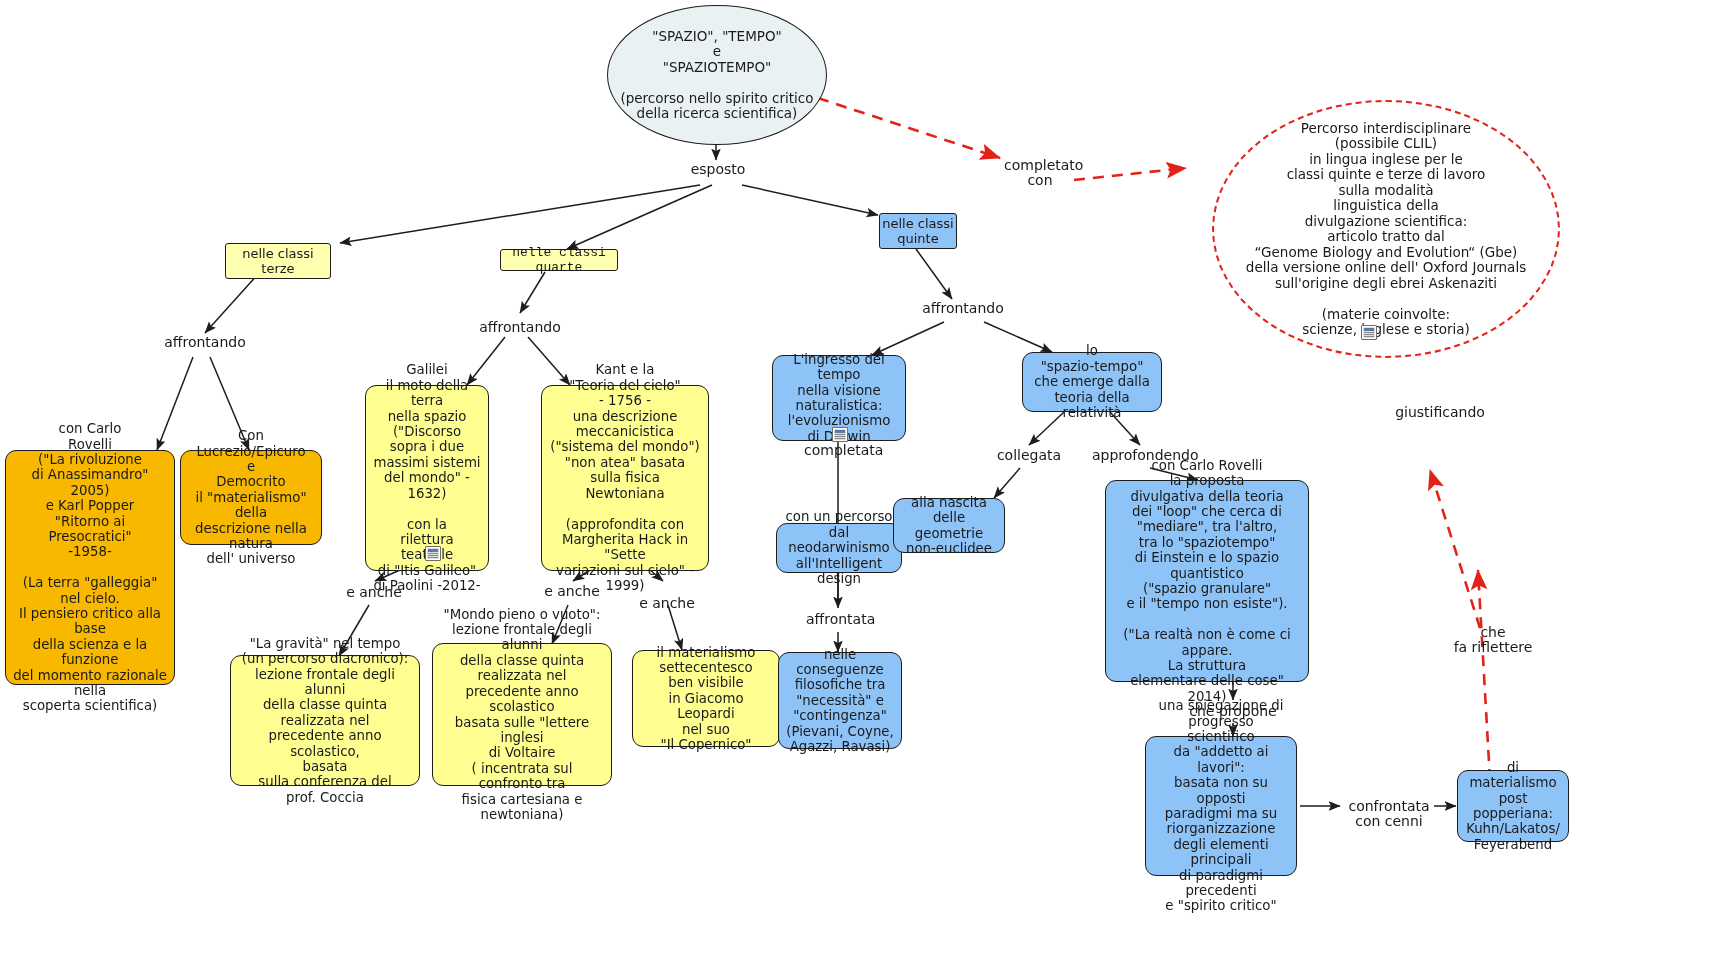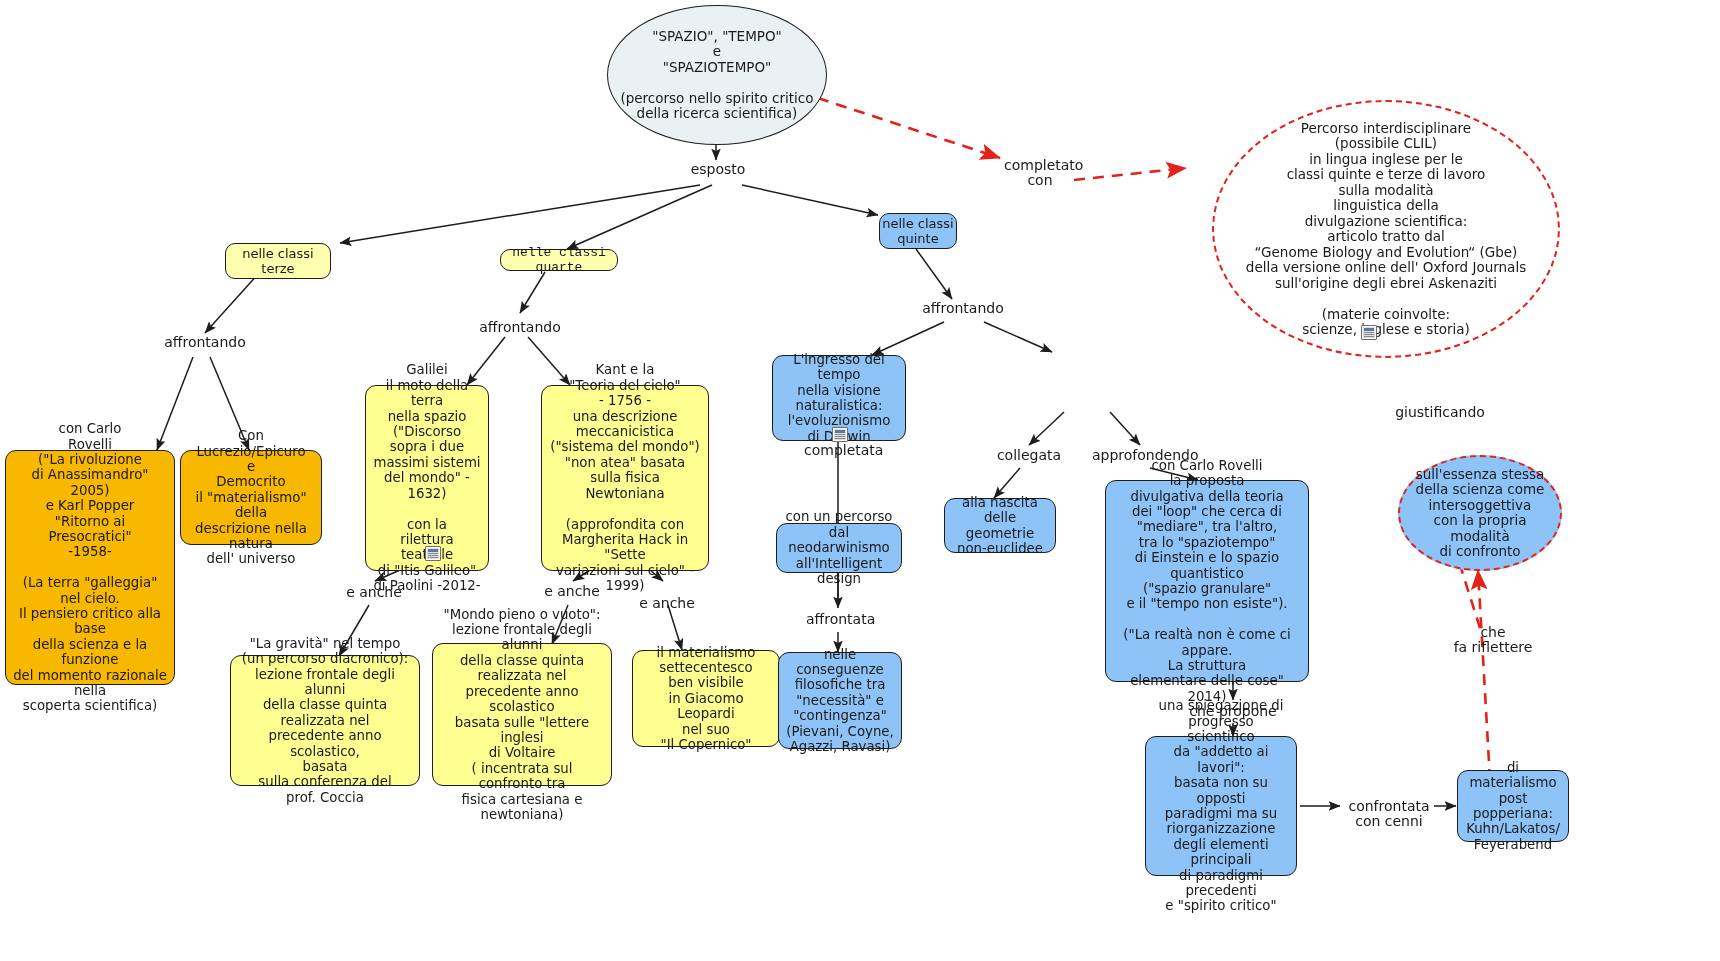--- a/index.html
+++ b/index.html
@@ -22,21 +22,21 @@
   
   .ellipse-dashed{
     border:2.4px dashed #e32219;border-radius:50%;
     background:#ffffff;
     font-size:13.5px;line-height:15.5px;text-align:center;
   }
   .ellipse-dashed.filled{background:#8ec3f8;}
 
   
   .label-box{
-    border:1.2px solid #1d1d1d;border-radius:10px;
+    border:1.2px solid #1d1d1d;border-radius:3px;
     font-size:13px;line-height:15px;
   }
   .label-box.yellow{background:#ffffb0;}
   .label-box.blue{background:#8ec3f8;}
 
   
   .box{
     border:1.6px solid #1d1d1d;border-radius:11px;
     font-size:13.3px;line-height:15.4px;
     padding:5px 7px;
@@ -256,31 +256,35 @@
 nel suo
 "Il Copernico"</div>
 
   <div class="node box blue" style="left:772px;top:355px;width:134px;height:86px;">L'ingresso del tempo
 nella visione
 naturalistica:
 l'evoluzionismo
 di Darwin</div>
   <span class="res-icon" style="left:832px;top:427px;"></span>
 
+  <div class="node box blue" style="left:1022px;top:352px;width:140px;height:60px;">lo
+"spazio-tempo"
+che emerge dalla
+teoria della relatività</div>
 
   <div class="node box blue" style="left:776px;top:523px;width:126px;height:50px;">con un percorso
 dal neodarwinismo
 all'Intelligent design</div>
   <div class="node box blue" style="left:778px;top:652px;width:124px;height:97px;">nelle conseguenze
 filosofiche tra
 "necessità" e
 "contingenza"
 (Pievani, Coyne,
 Agazzi, Ravasi)</div>
-  <div class="node box blue" style="left:944px;top:498px;width:112px;height:55px;">alla nascita delle
+  <div class="node box blue" style="left:893px;top:498px;width:112px;height:55px;">alla nascita delle
 geometrie
 non-euclidee</div>
 
   <div class="node box blue" style="left:1105px;top:480px;width:204px;height:202px;">con Carlo Rovelli
 la proposta
 divulgativa della teoria
 dei "loop" che cerca di
 "mediare", tra l'altro,
 tra lo "spaziotempo"
 di Einstein e lo spazio quantistico
@@ -300,26 +304,20 @@
 riorganizzazione
 degli elementi principali
 di paradigmi precedenti
 e "spirito critico"</div>
 
   <div class="node box blue" style="left:1457px;top:770px;width:112px;height:72px;">di materialismo
 post popperiana:
 Kuhn/Lakatos/
 Feyerabend</div>
 
-  <div class="node ellipse-dashed filled" style="left:1398px;top:455px;width:164px;height:116px;">sull'essenza stessa
-della scienza come
-intersoggettiva
-con la propria
-modalità
-di confronto</div>
 
   <div class="edge-label" style="left:688px;top:162px;width:60px;">esposto</div>
   <div class="edge-label" style="left:1004px;top:158px;width:72px;">completato
 con</div>
   <div class="edge-label" style="left:163px;top:335px;width:84px;">affrontando</div>
   <div class="edge-label" style="left:478px;top:320px;width:84px;">affrontando</div>
   <div class="edge-label" style="left:921px;top:301px;width:84px;">affrontando</div>
   <div class="edge-label" style="left:345px;top:585px;width:58px;">e anche</div>
   <div class="edge-label" style="left:543px;top:584px;width:58px;">e anche</div>
   <div class="edge-label" style="left:638px;top:596px;width:58px;">e anche</div>

